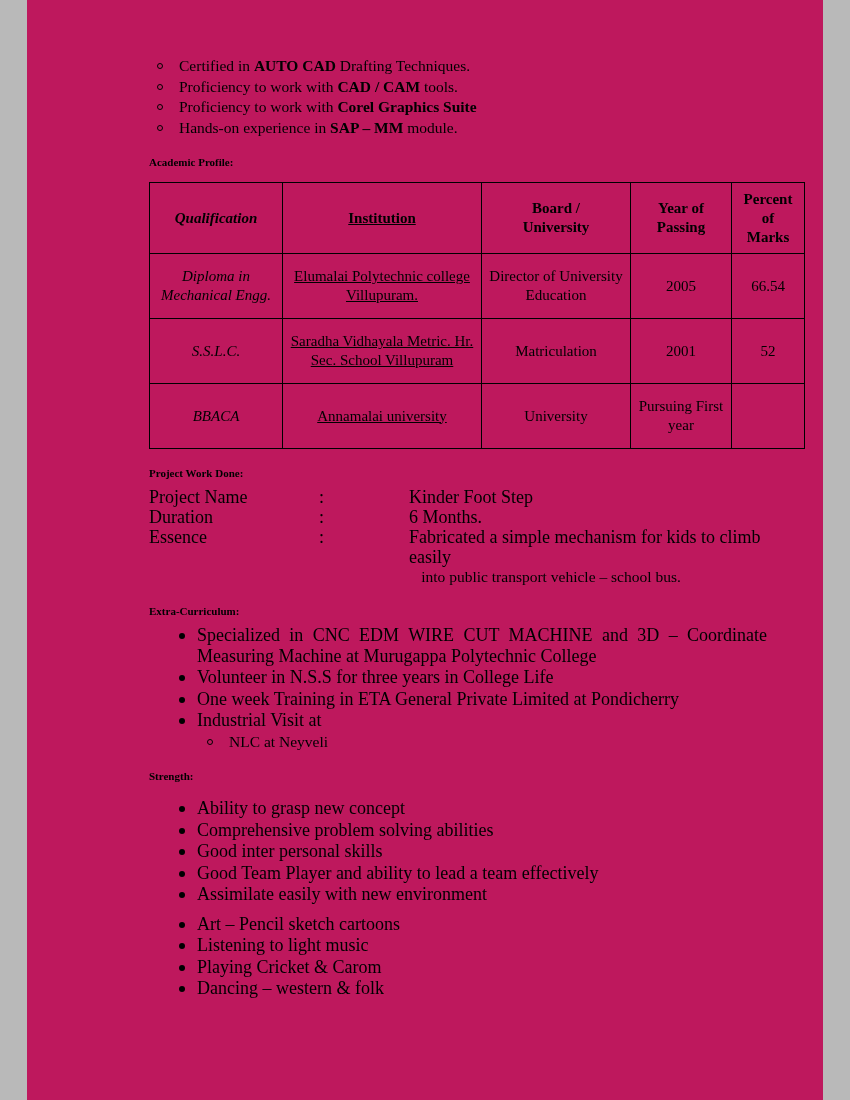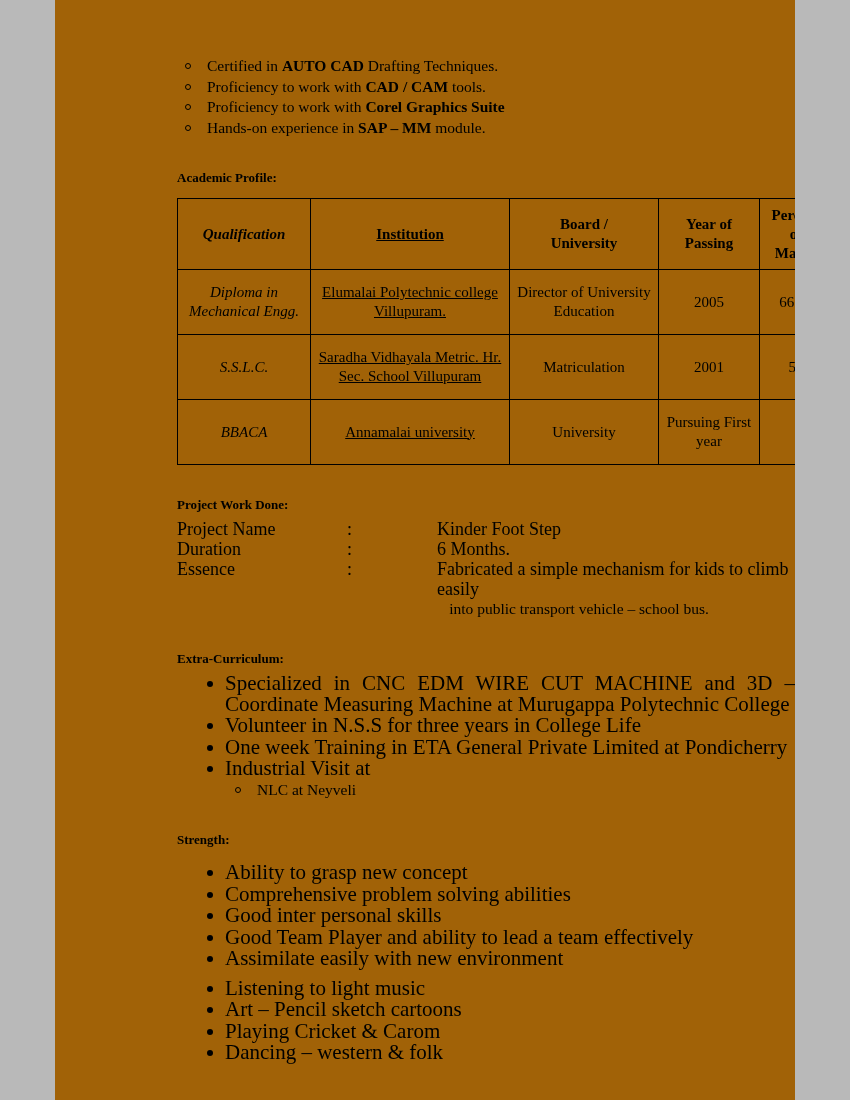--- a/index.html
+++ b/index.html
@@ -4,40 +4,40 @@
 <style>
   html, body {
     margin: 0;
     padding: 0;
     background: #b9b9b9;
   }
   body {
     font-family: "Liberation Serif", serif;
   }
   .page {
-    width: 740px;
+    width: 796px;
     height: 1100px;
-    background: #a16207;
+    background: #be185d;
     box-sizing: border-box;
     position: relative;
     margin: 0 auto;
     overflow: hidden;
   }
   .content {
     position: absolute;
     left: 122px;
     top: 56px;
     width: 620px;
   }
   .bold { font-weight: bold; }
   .section-head {
     font-weight: bold;
-    font-size: 13px;
+    font-size: 11px;
     line-height: 20px;
-    margin-top: 30px;
+    margin-top: 14px;
     margin-bottom: 4px;
   }
 
   
   ul.hollow {
     list-style: none;
     margin: 0;
     padding: 0;
   }
   ul.hollow > li {
@@ -60,21 +60,21 @@
 
   
   ul.disc {
     list-style: none;
     margin: 0;
     padding: 0;
   }
   ul.disc > li {
     position: relative;
     padding-left: 48px;
-    font-size: 21px;
+    font-size: 18px;
     line-height: 20.5px;
     margin-bottom: 1px;
   }
   ul.disc > li:before {
     content: "";
     position: absolute;
     left: 30px;
     top: 8px;
     width: 6px;
     height: 6px;
@@ -221,20 +221,20 @@
     <ul class="disc" id="strength-items">
         <li>Ability to grasp new concept</li>
         <li>Comprehensive problem solving abilities</li>
         <li>Good inter personal skills</li>
         <li>Good Team Player and ability to lead a team effectively</li>
         <li>Assimilate easily with new environment</li>
       </ul>
 
     <div class="gap-sm"></div>
     <ul class="disc" id="hobbies-items">
+        <li>Art – Pencil sketch cartoons</li>
         <li>Listening to light music</li>
-        <li>Art – Pencil sketch cartoons</li>
         <li>Playing Cricket &amp; Carom</li>
         <li>Dancing – western &amp; folk</li>
       </ul>
 
   </div>
 </div>
 
 </body></html>

